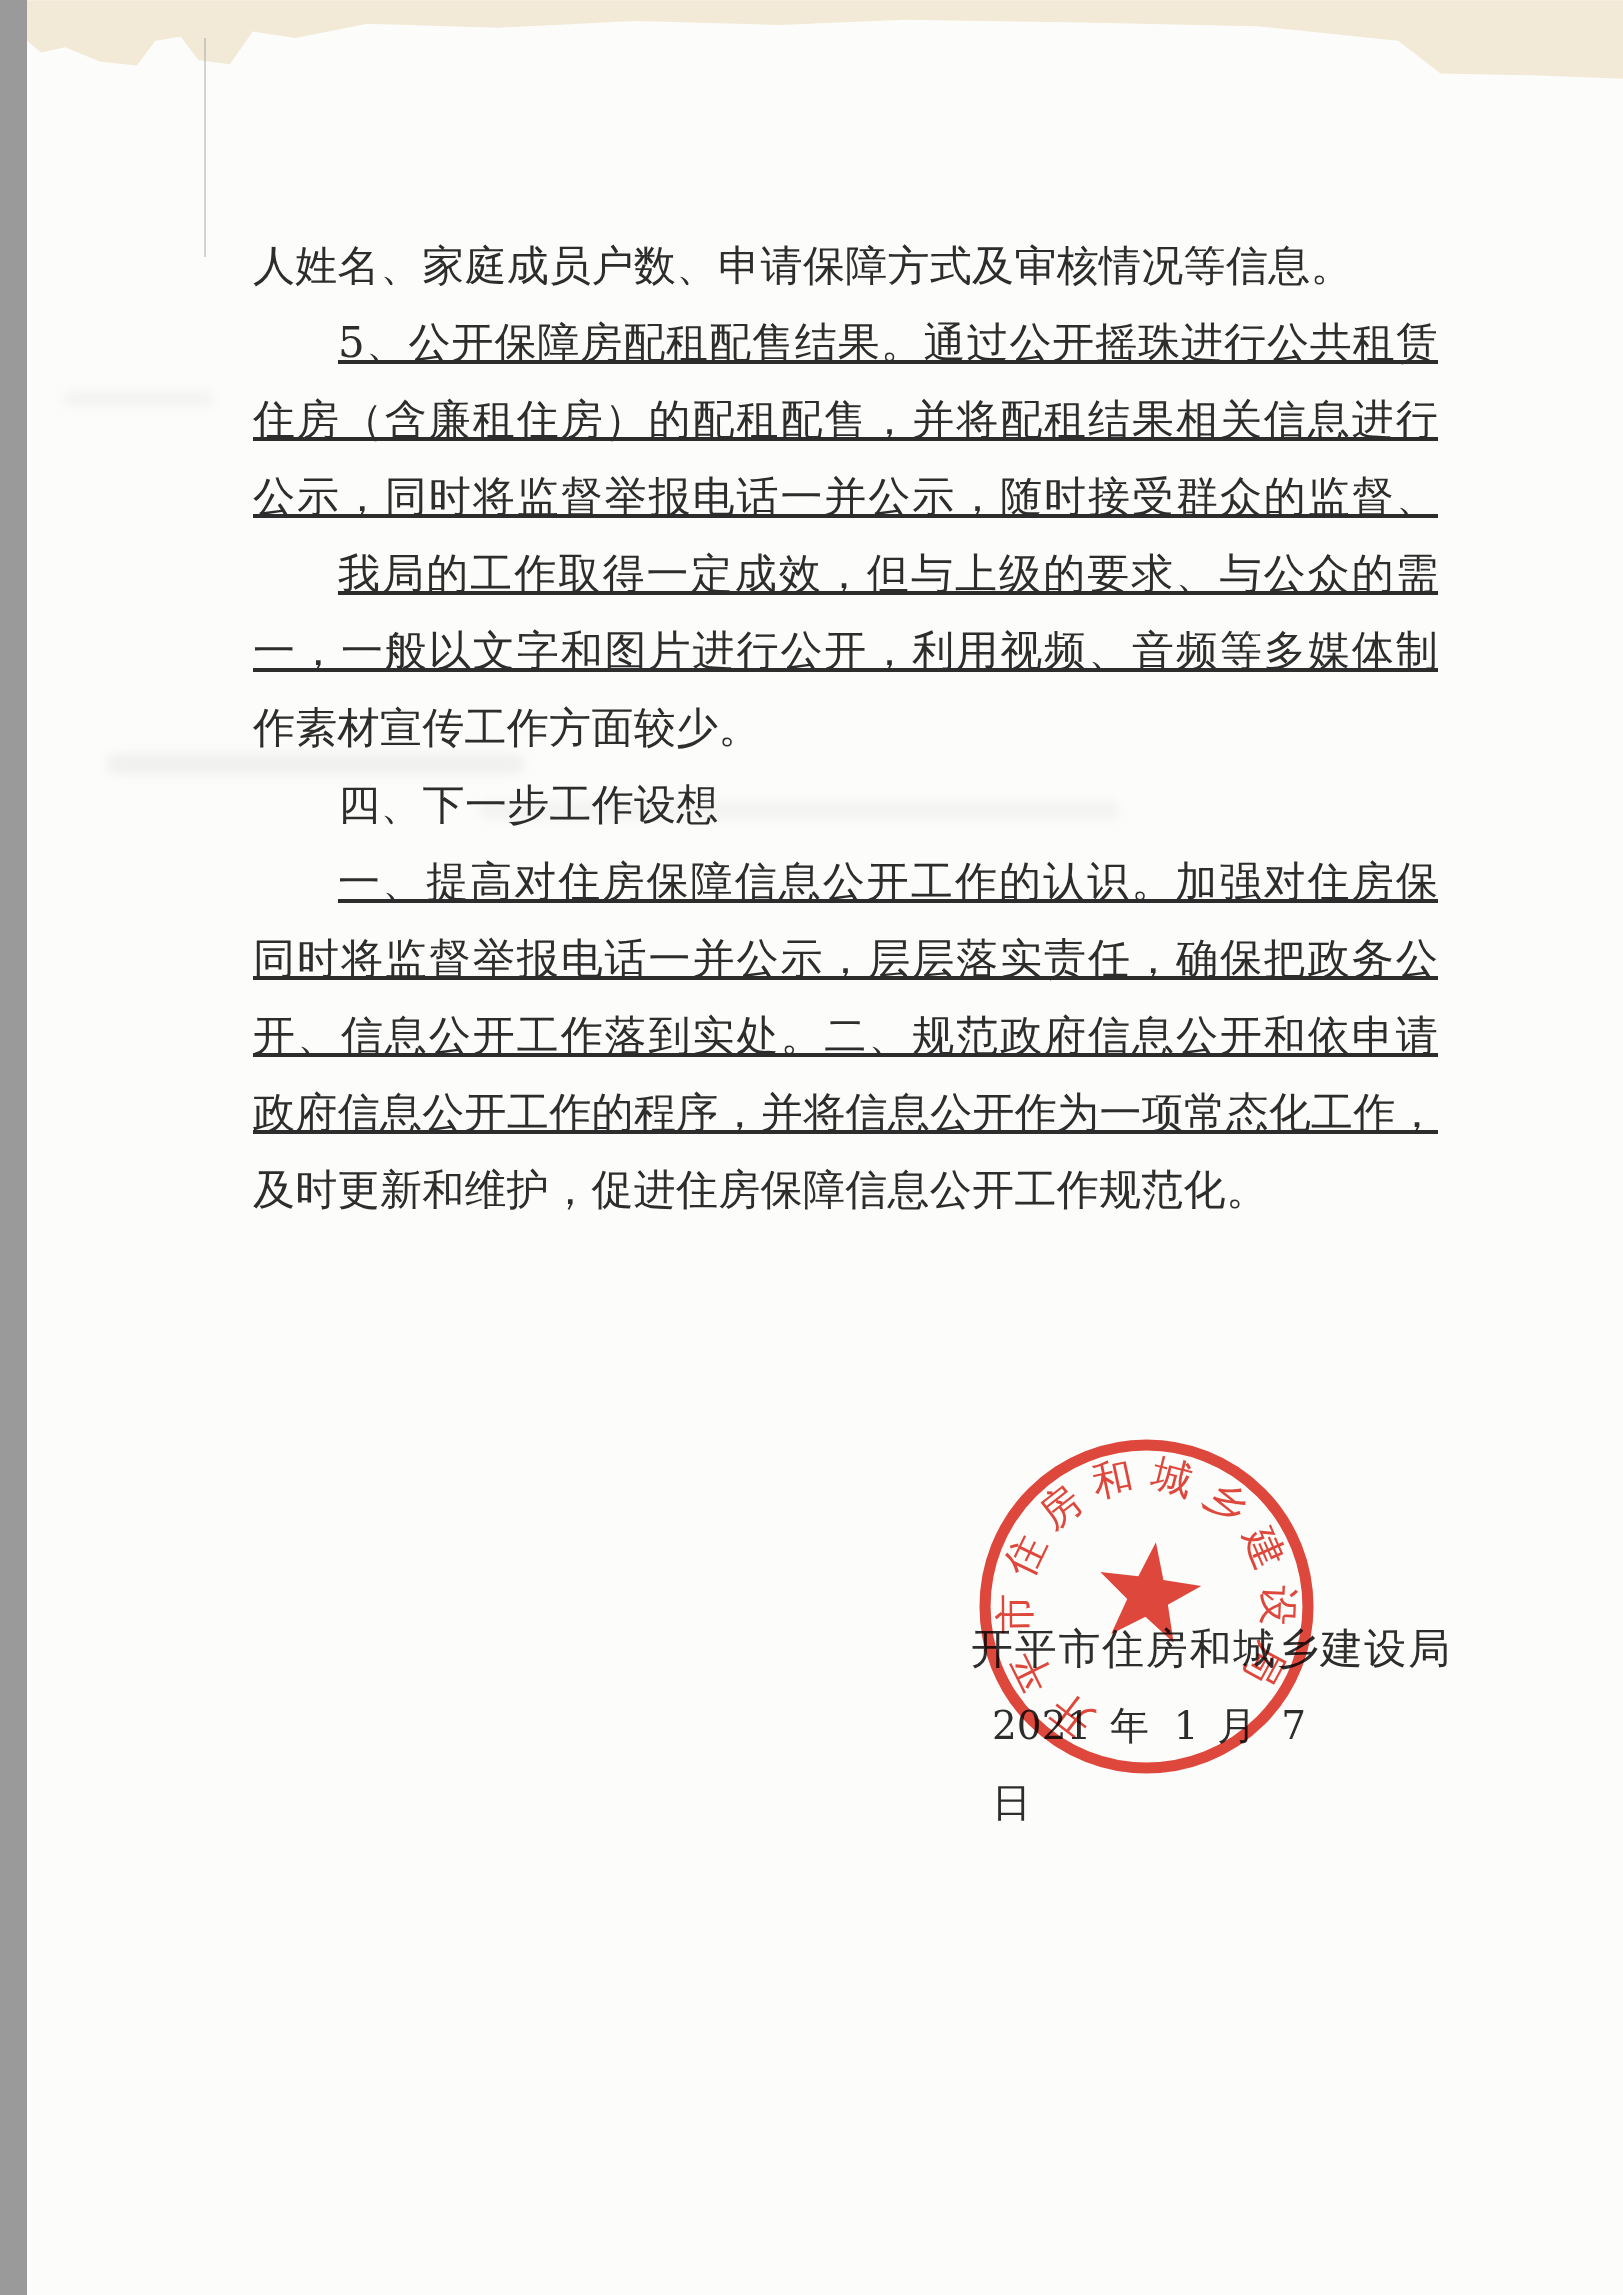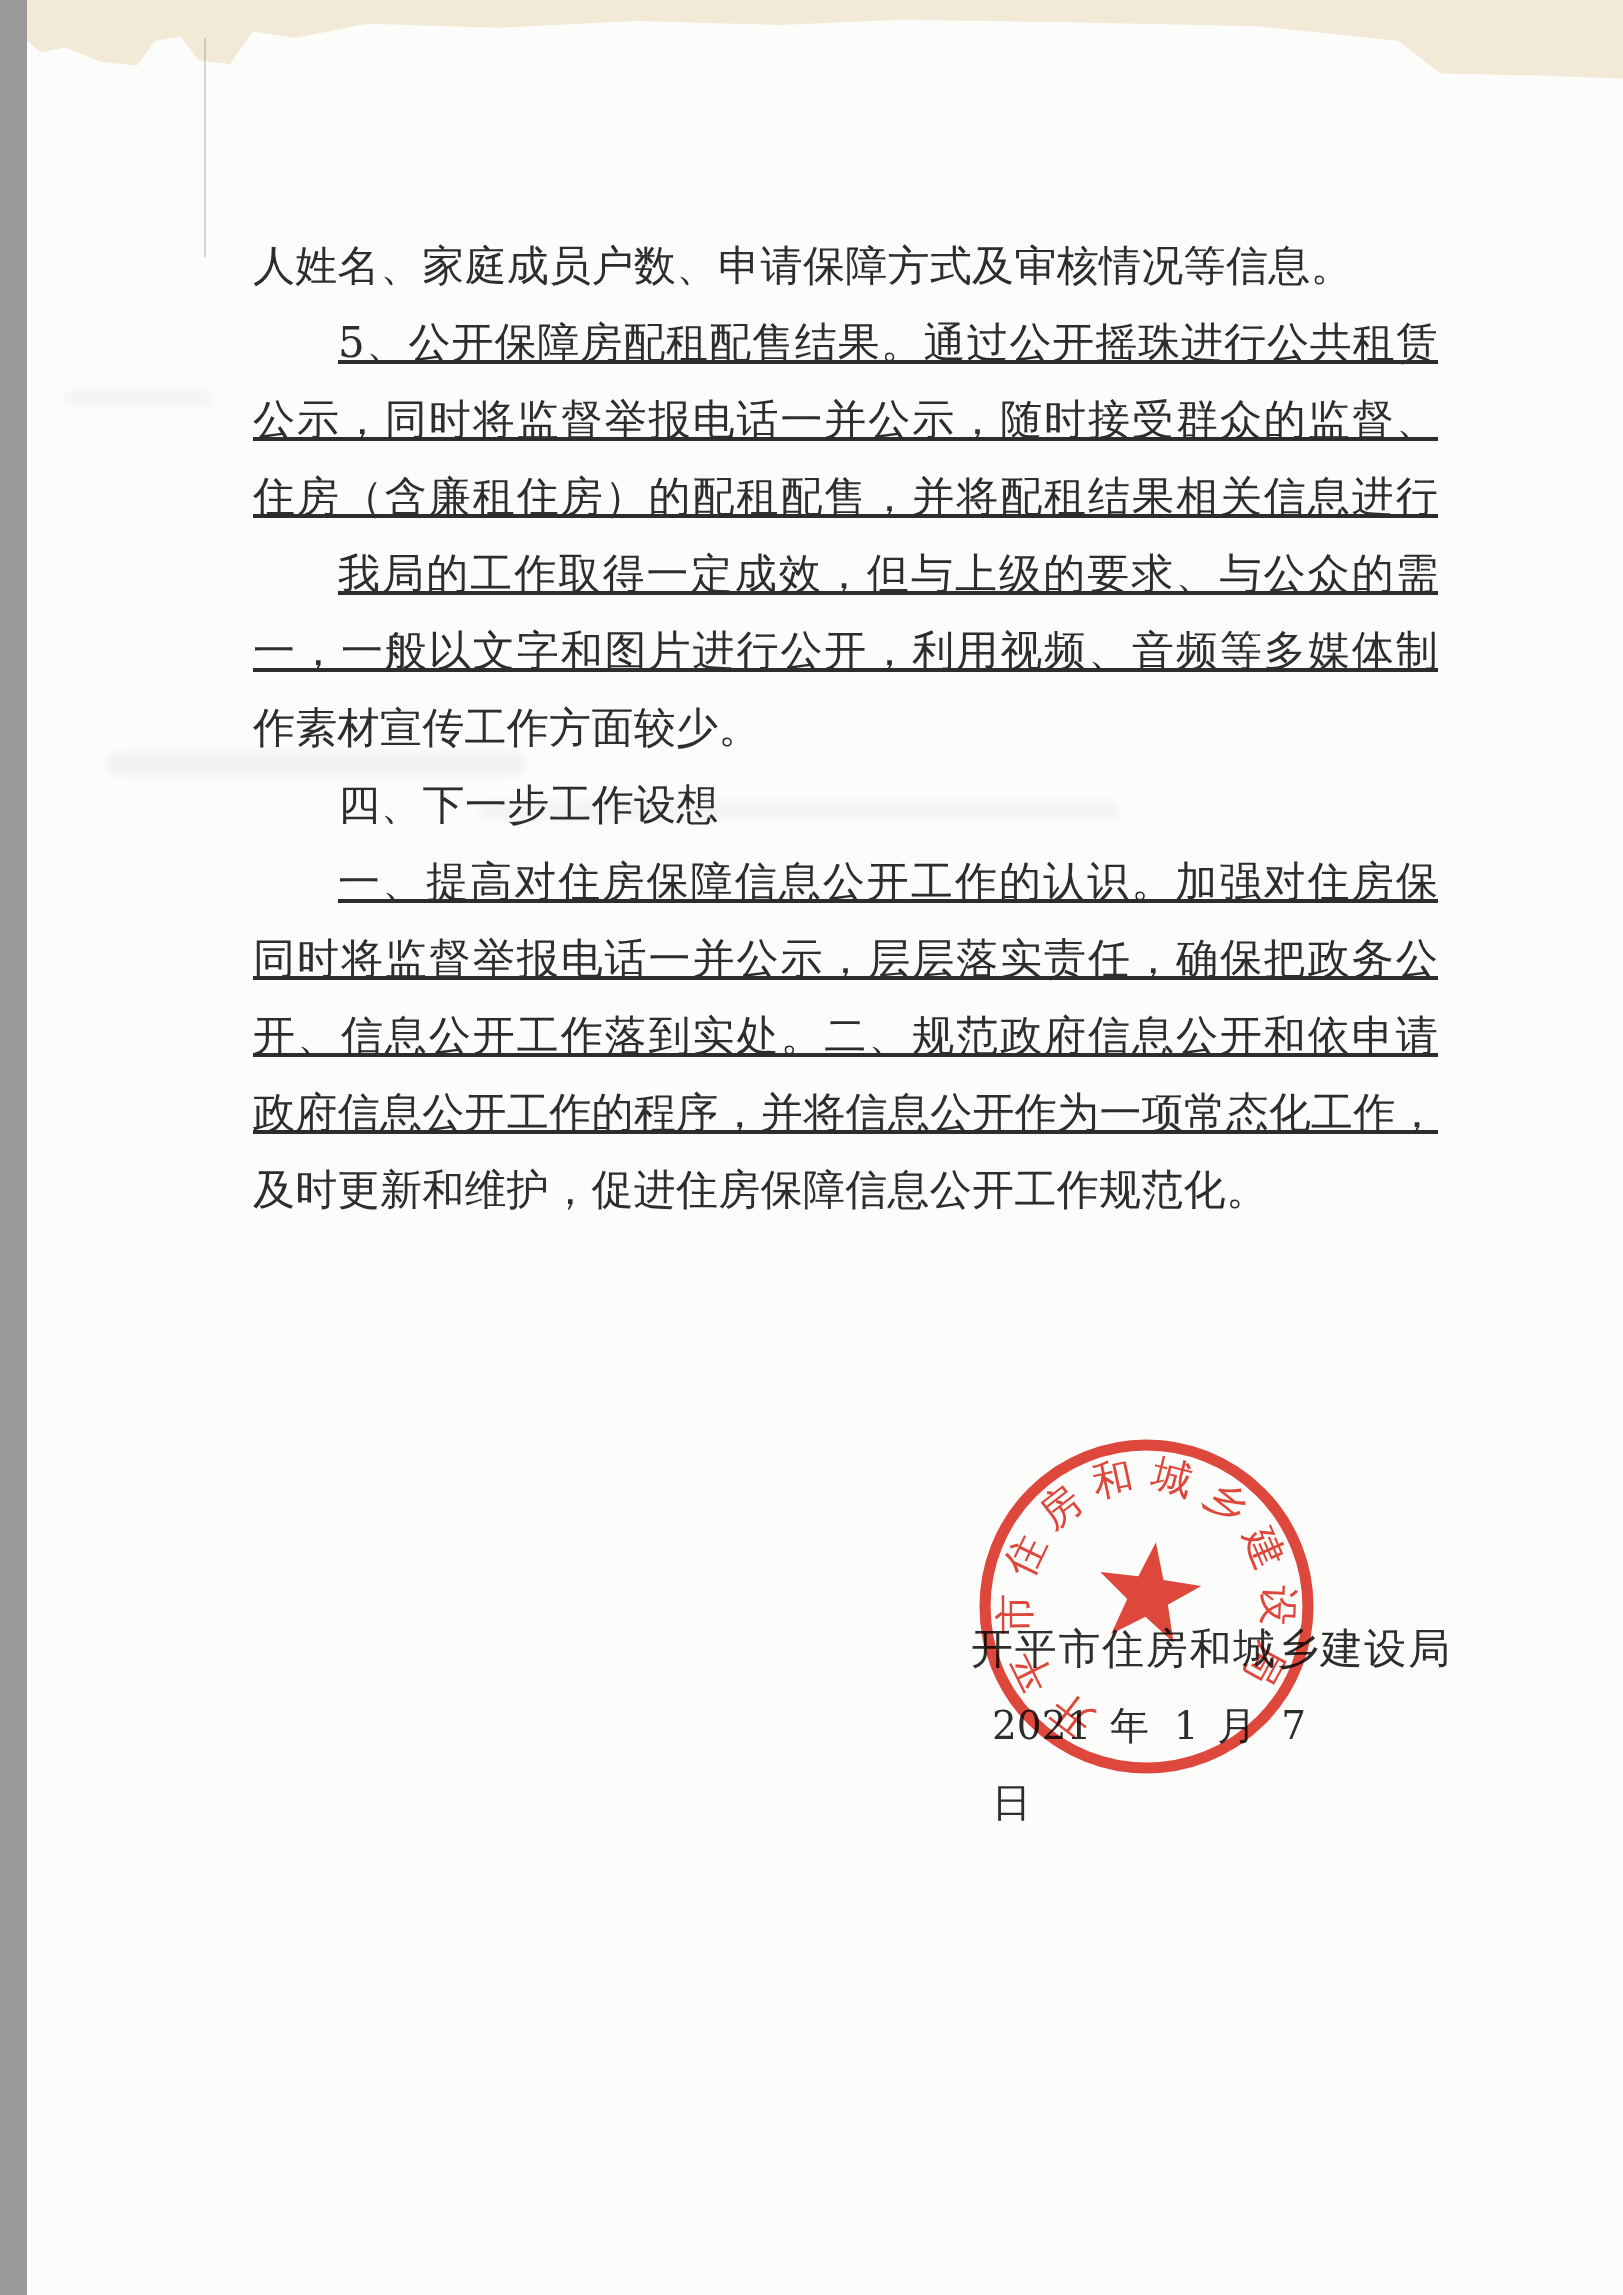--- a/index.html
+++ b/index.html
@@ -67,22 +67,22 @@
 
   <div class="fold-line"></div>
   <div class="scan-right-edge"></div>
   <div class="smudge s1"></div>
   <div class="smudge s2"></div>
   <div class="smudge s3"></div>
 
   <div class="doc-text">
     <div class="line">人姓名、家庭成员户数、申请保障方式及审核情况等信息。</div>
     <div class="line ind j">5、公开保障房配租配售结果。通过公开摇珠进行公共租赁</div>
+    <div class="line j">住房（含廉租住房）的配租配售，并将配租结果相关信息进行</div>
     <div class="line j">公示，同时将监督举报电话一并公示，随时接受群众的监督、</div>
-    <div class="line j">住房（含廉租住房）的配租配售，并将配租结果相关信息进行</div>
     <div class="line ind j">我局的工作取得一定成效，但与上级的要求、与公众的需</div>
     <div class="line j">一，一般以文字和图片进行公开，利用视频、音频等多媒体制</div>
     <div class="line">作素材宣传工作方面较少。</div>
     <div class="line ind">四、下一步工作设想</div>
     <div class="line ind j">一、提高对住房保障信息公开工作的认识。加强对住房保</div>
     <div class="line j">同时将监督举报电话一并公示，层层落实责任，确保把政务公</div>
     <div class="line j">开、信息公开工作落到实处。二、规范政府信息公开和依申请</div>
     <div class="line j">政府信息公开工作的程序，并将信息公开作为一项常态化工作，</div>
     <div class="line">及时更新和维护，促进住房保障信息公开工作规范化。</div>
   </div>

